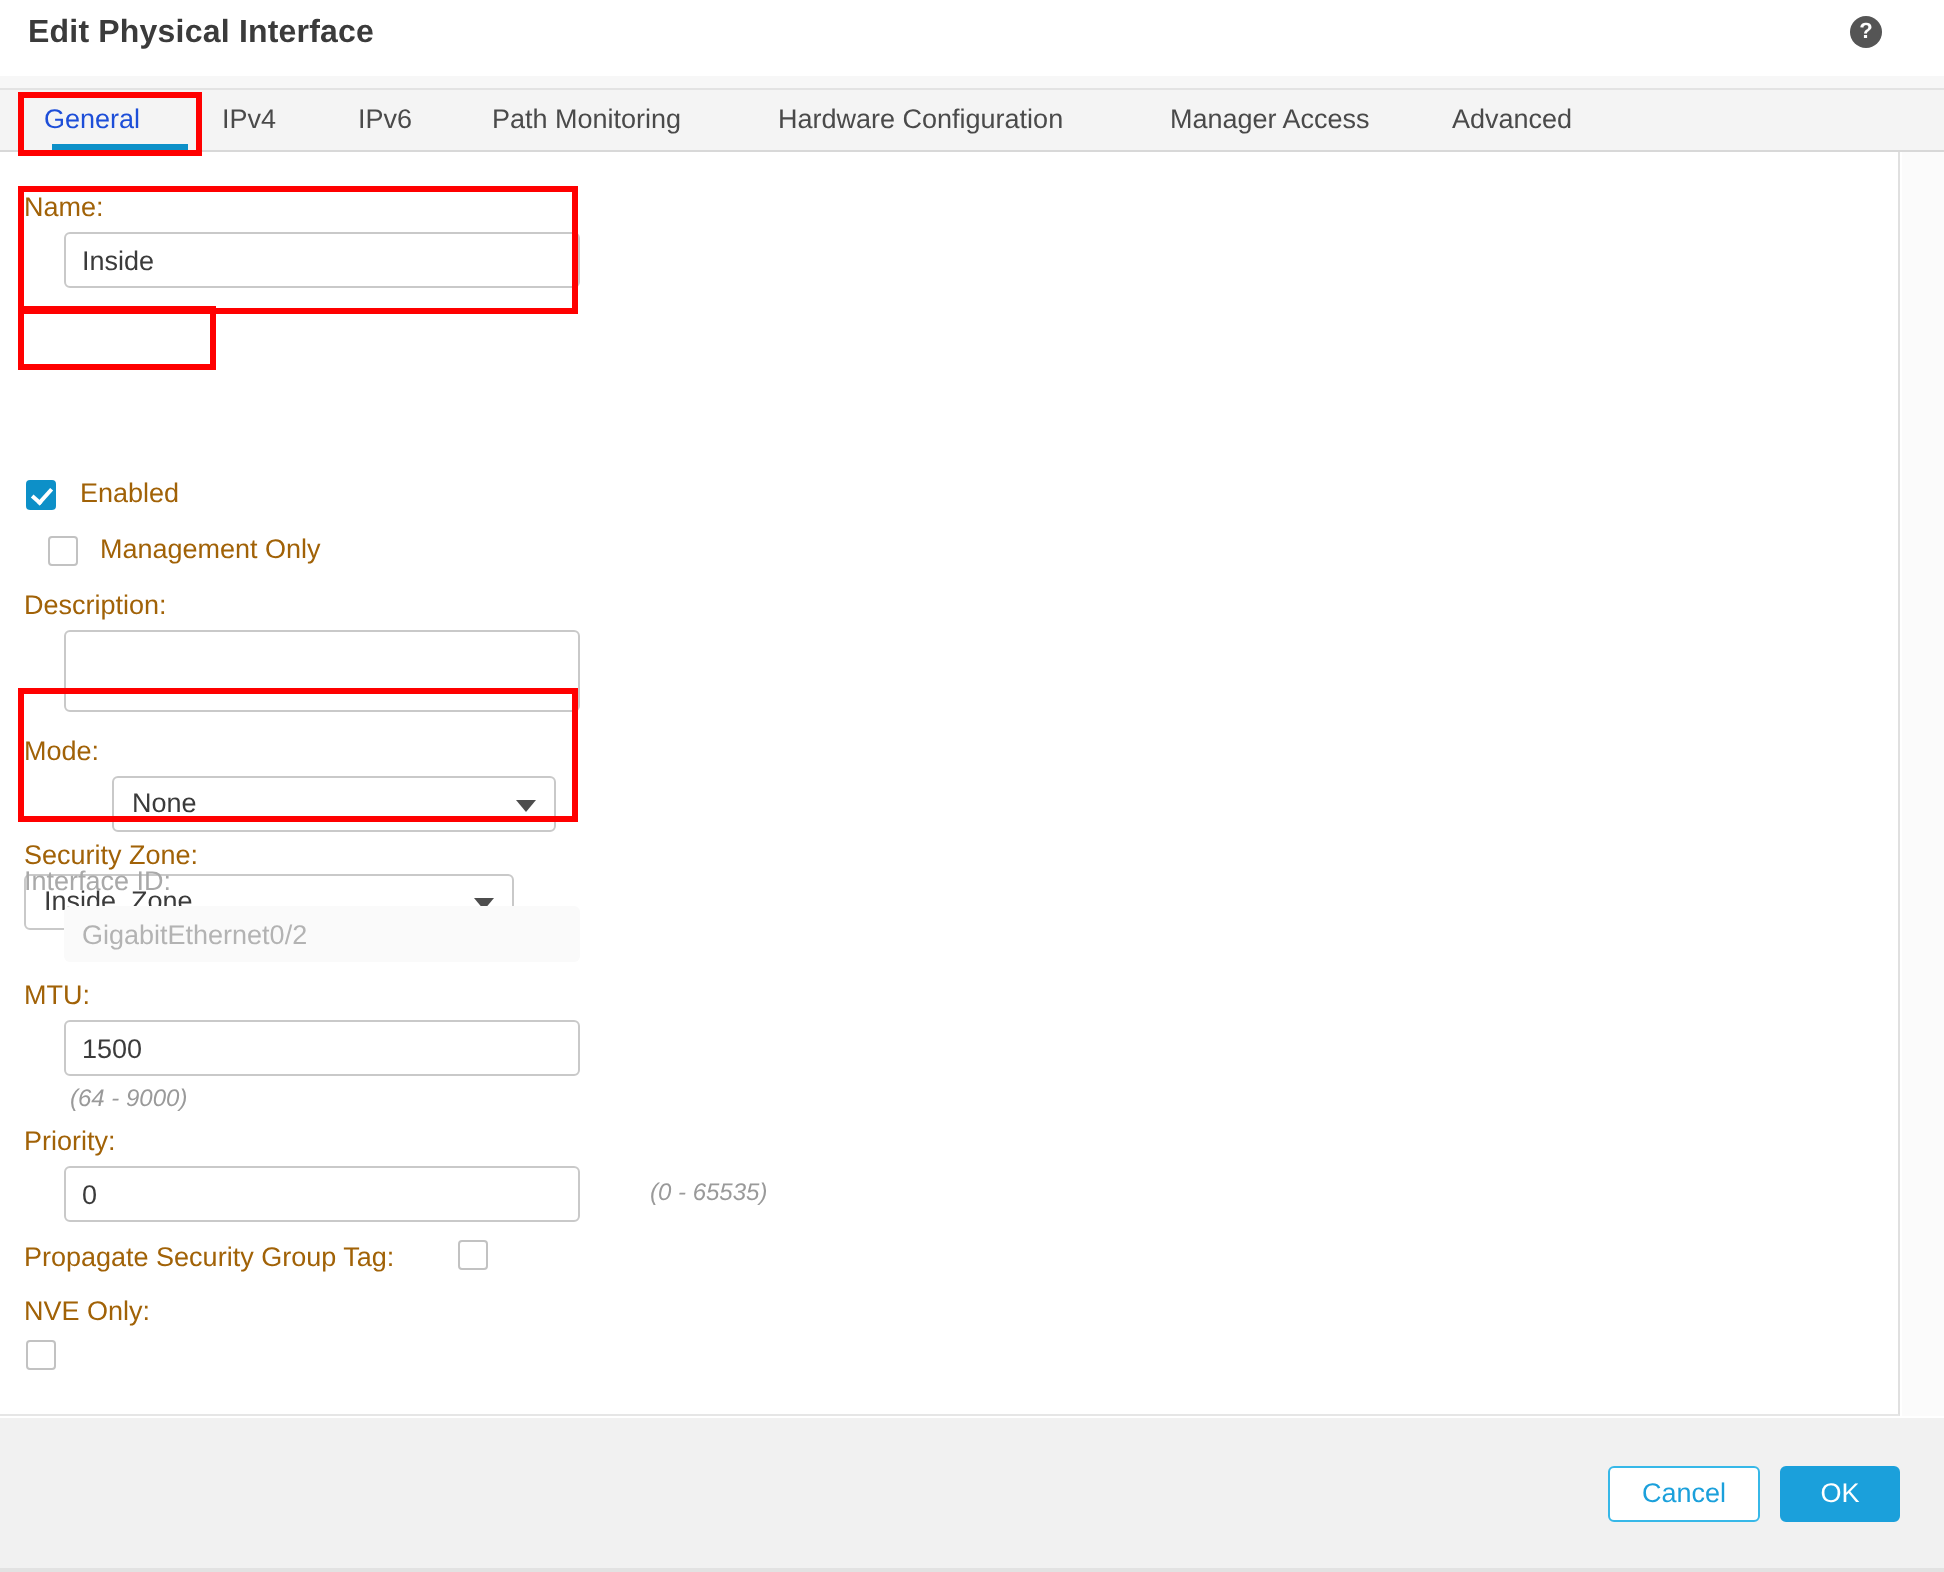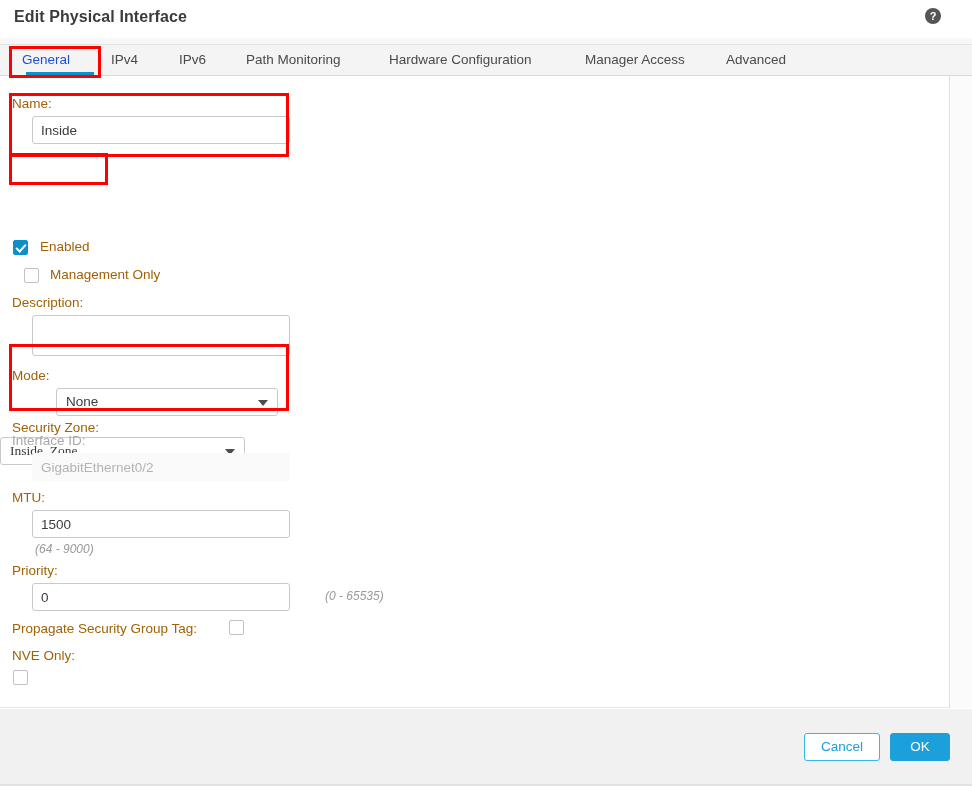--- a/index.html
+++ b/index.html
@@ -242,21 +242,21 @@
     <div class="field-label" style="left:12px;top:219px;">Description:</div>
     <textarea class="text-input" style="left: 12px; top: 239px; width: 258px; height: 41px;"></textarea>
 
     <div class="field-label" style="left:12px;top:292px;">Mode:</div>
     <div class="select-box" style="left:24px;top:312px;width:222px;height:28px;margin-left:32px;">
       <span class="select-value">None</span>
       <span class="select-arrow"></span>
     </div>
 
     <div class="field-label" style="left: 12px; top: 344px;">Security Zone:</div>
-    <div class="select-box" style="left: 0; top: 361px; width: 245px; height: 28px; font-family: Liberation Serif, serif;">
+    <div class="select-box" style="left: 12px; top: 361px; width: 245px; height: 28px;">
       <span class="select-value">Inside_Zone</span>
       <span class="select-arrow"></span>
     </div>
 
     <div class="field-label disabled" style="left:12px;top:357px;">Interface ID:</div>
     <input class="text-input readonly" style="left: 12px; top: 377px; width: 258px; height: 28px;" readonly="" value="GigabitEthernet0/2">
 
     <div class="field-label" style="left:12px;top:414px;">MTU:</div>
     <input class="text-input" style="left: 12px; top: 434px; width: 258px; height: 28px;" value="1500">
     <div class="hint" style="left:12px;top:466px;">(64 - 9000)</div>

